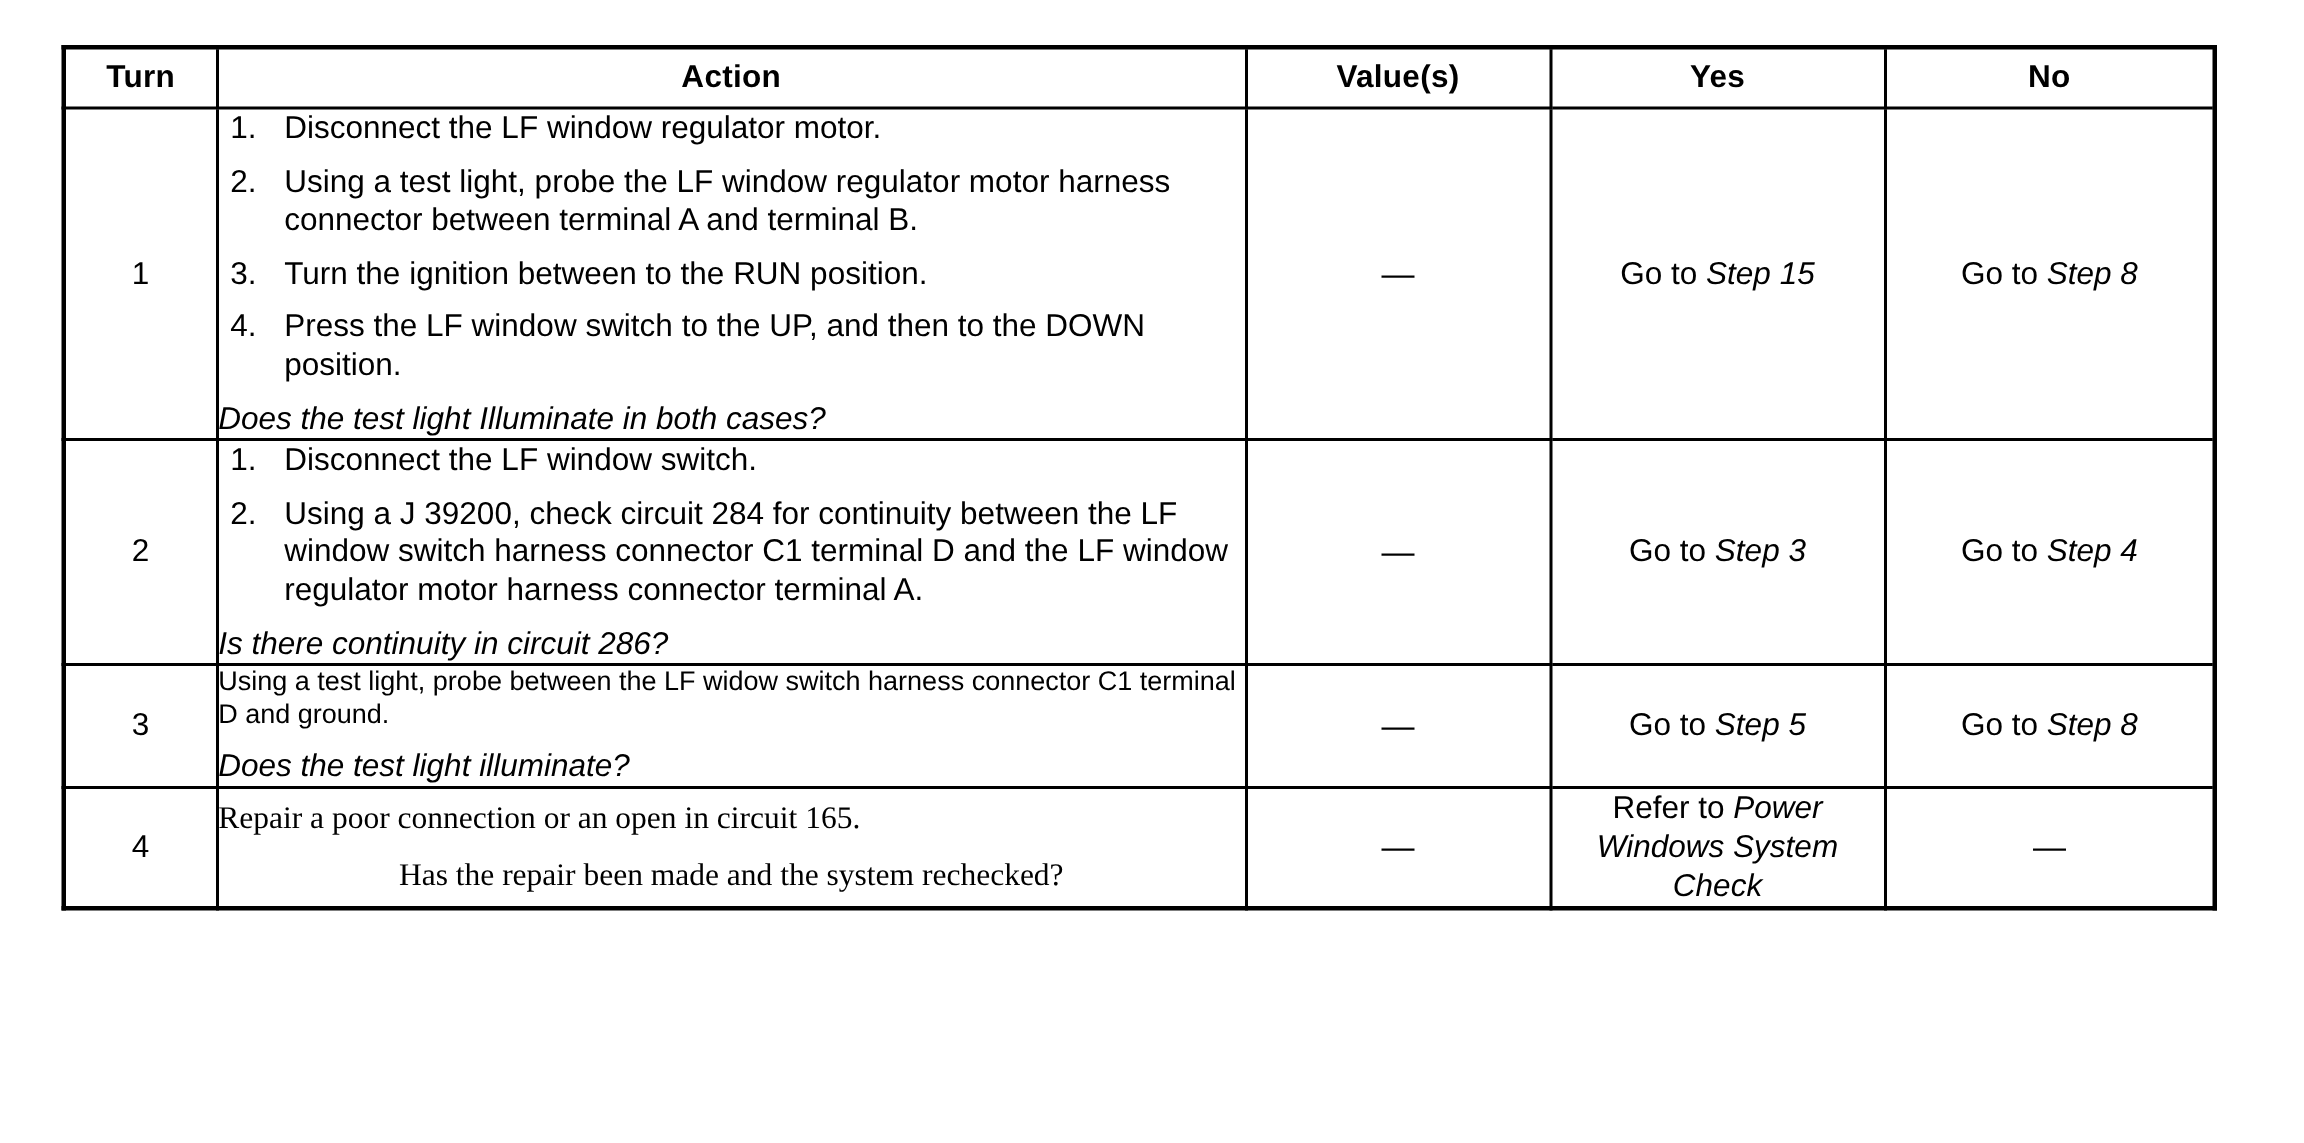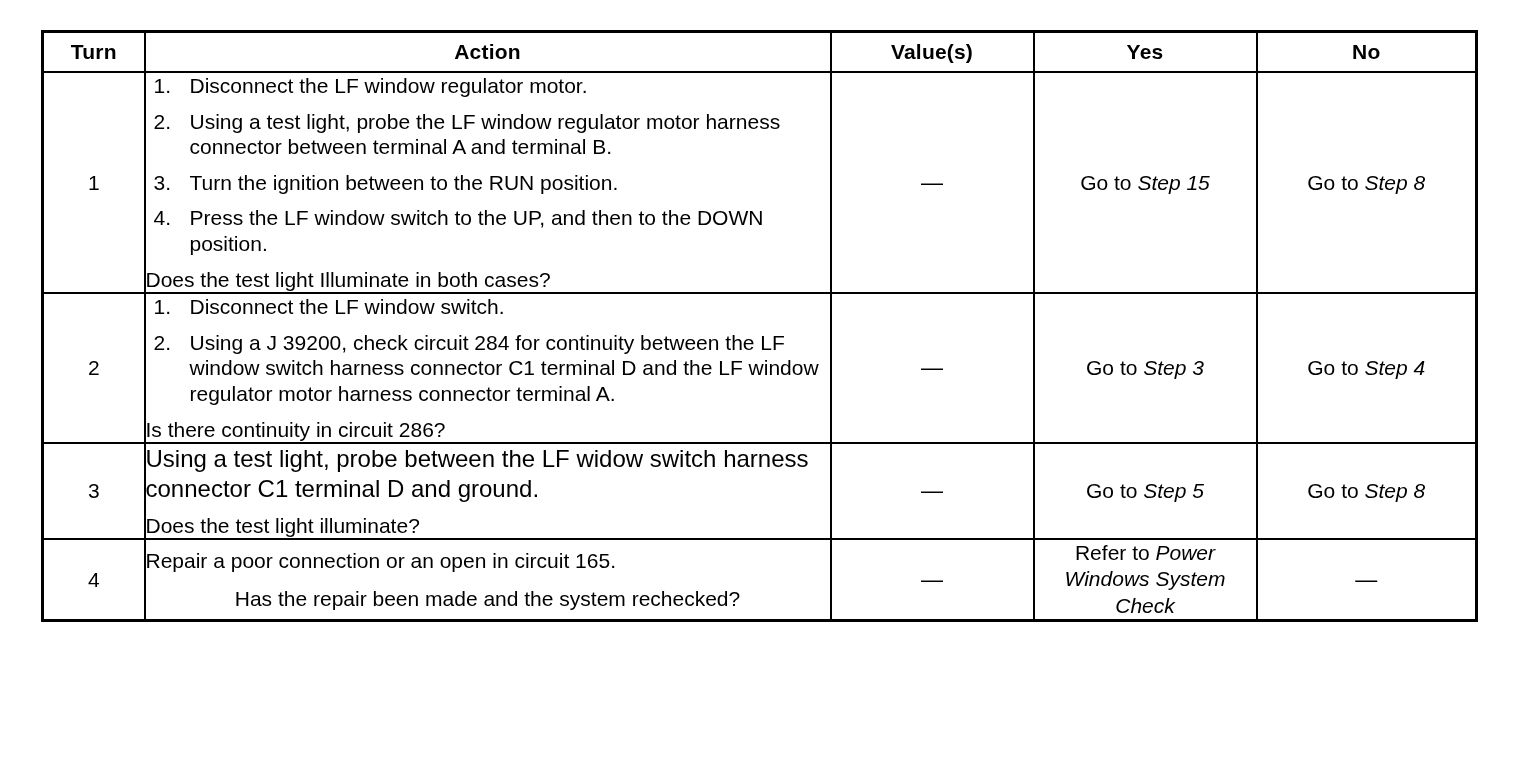--- a/index.html
+++ b/index.html
@@ -102,30 +102,32 @@
     position: absolute;
     left: 8px;
     top: 0;
     width: 30px;
     text-align: left;
   }
   p.question {
     margin: 10px 0 0 0;
     font-size: 21px;
     line-height: 1.22;
+    font-style: italic;
   }
   p.plain {
     margin: 0 0 0 0;
     font-size: 21px;
     line-height: 1.22;
+    font-family: Liberation Serif, serif;
   }
   p.plain + p.plain { margin-top: 12px; text-align: center; }
   p.lead {
     margin: 0;
-    font-size: 24px;
+    font-size: 18px;
     line-height: 1.22;
   }
   .ital { font-style: italic; }
 </style>
 </head>
 <body>
 
 <div id="page">
 
   <table class="diag">

